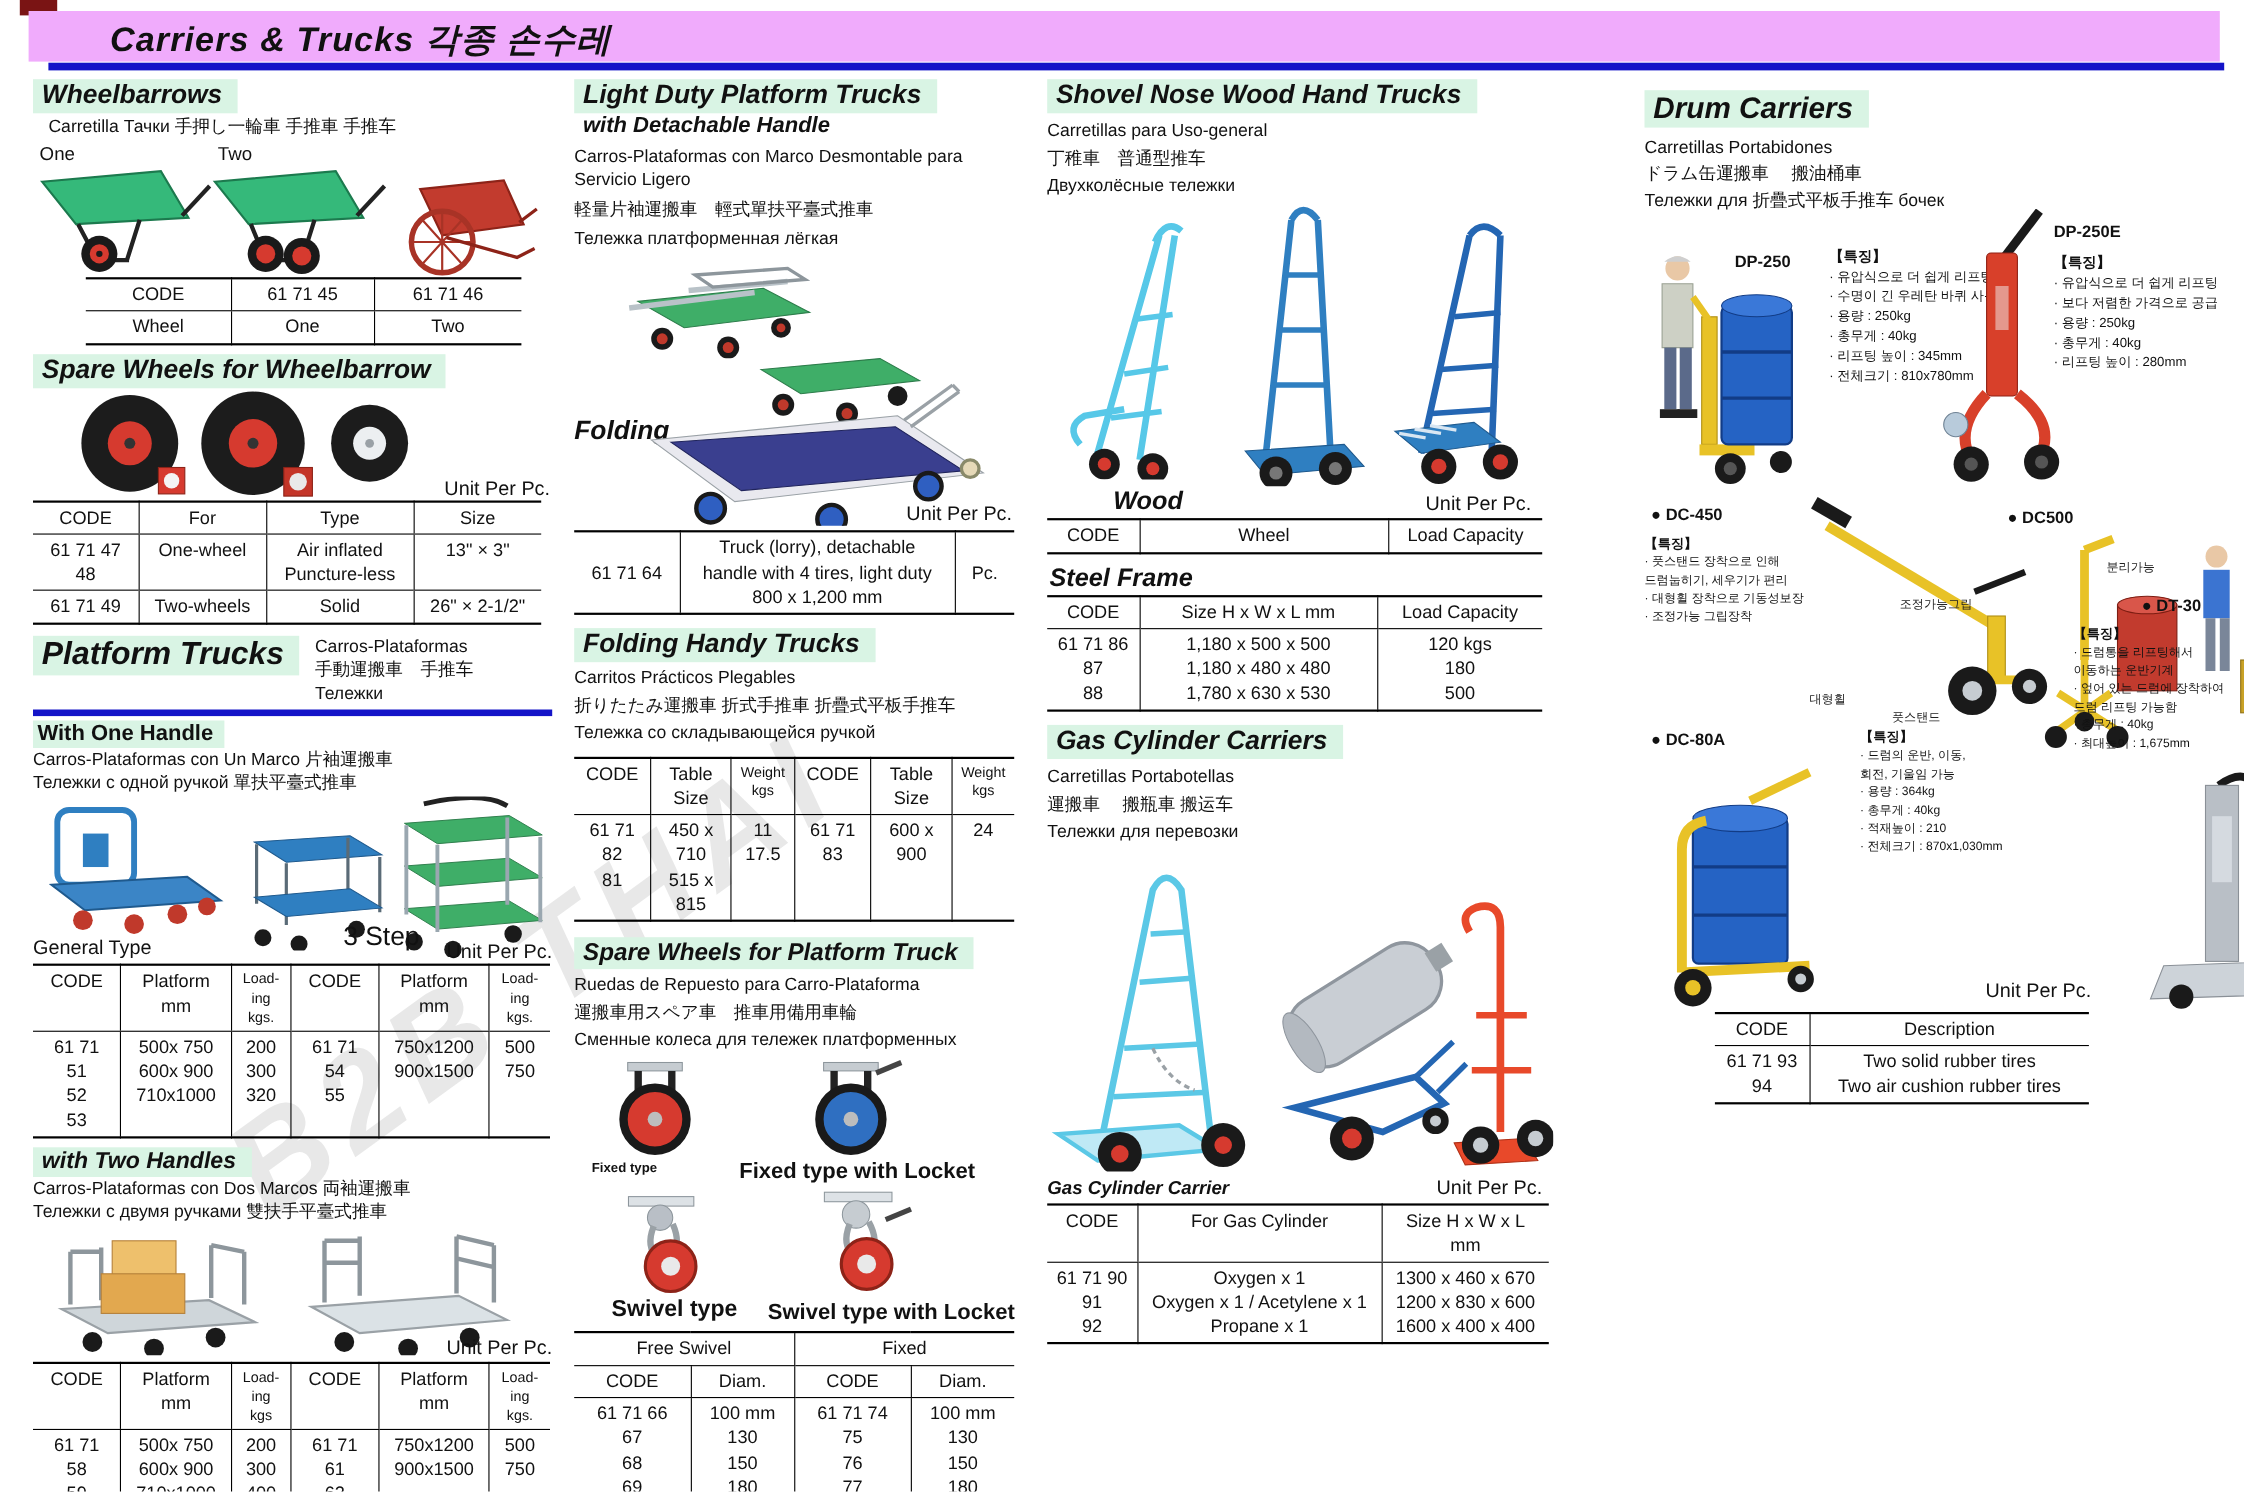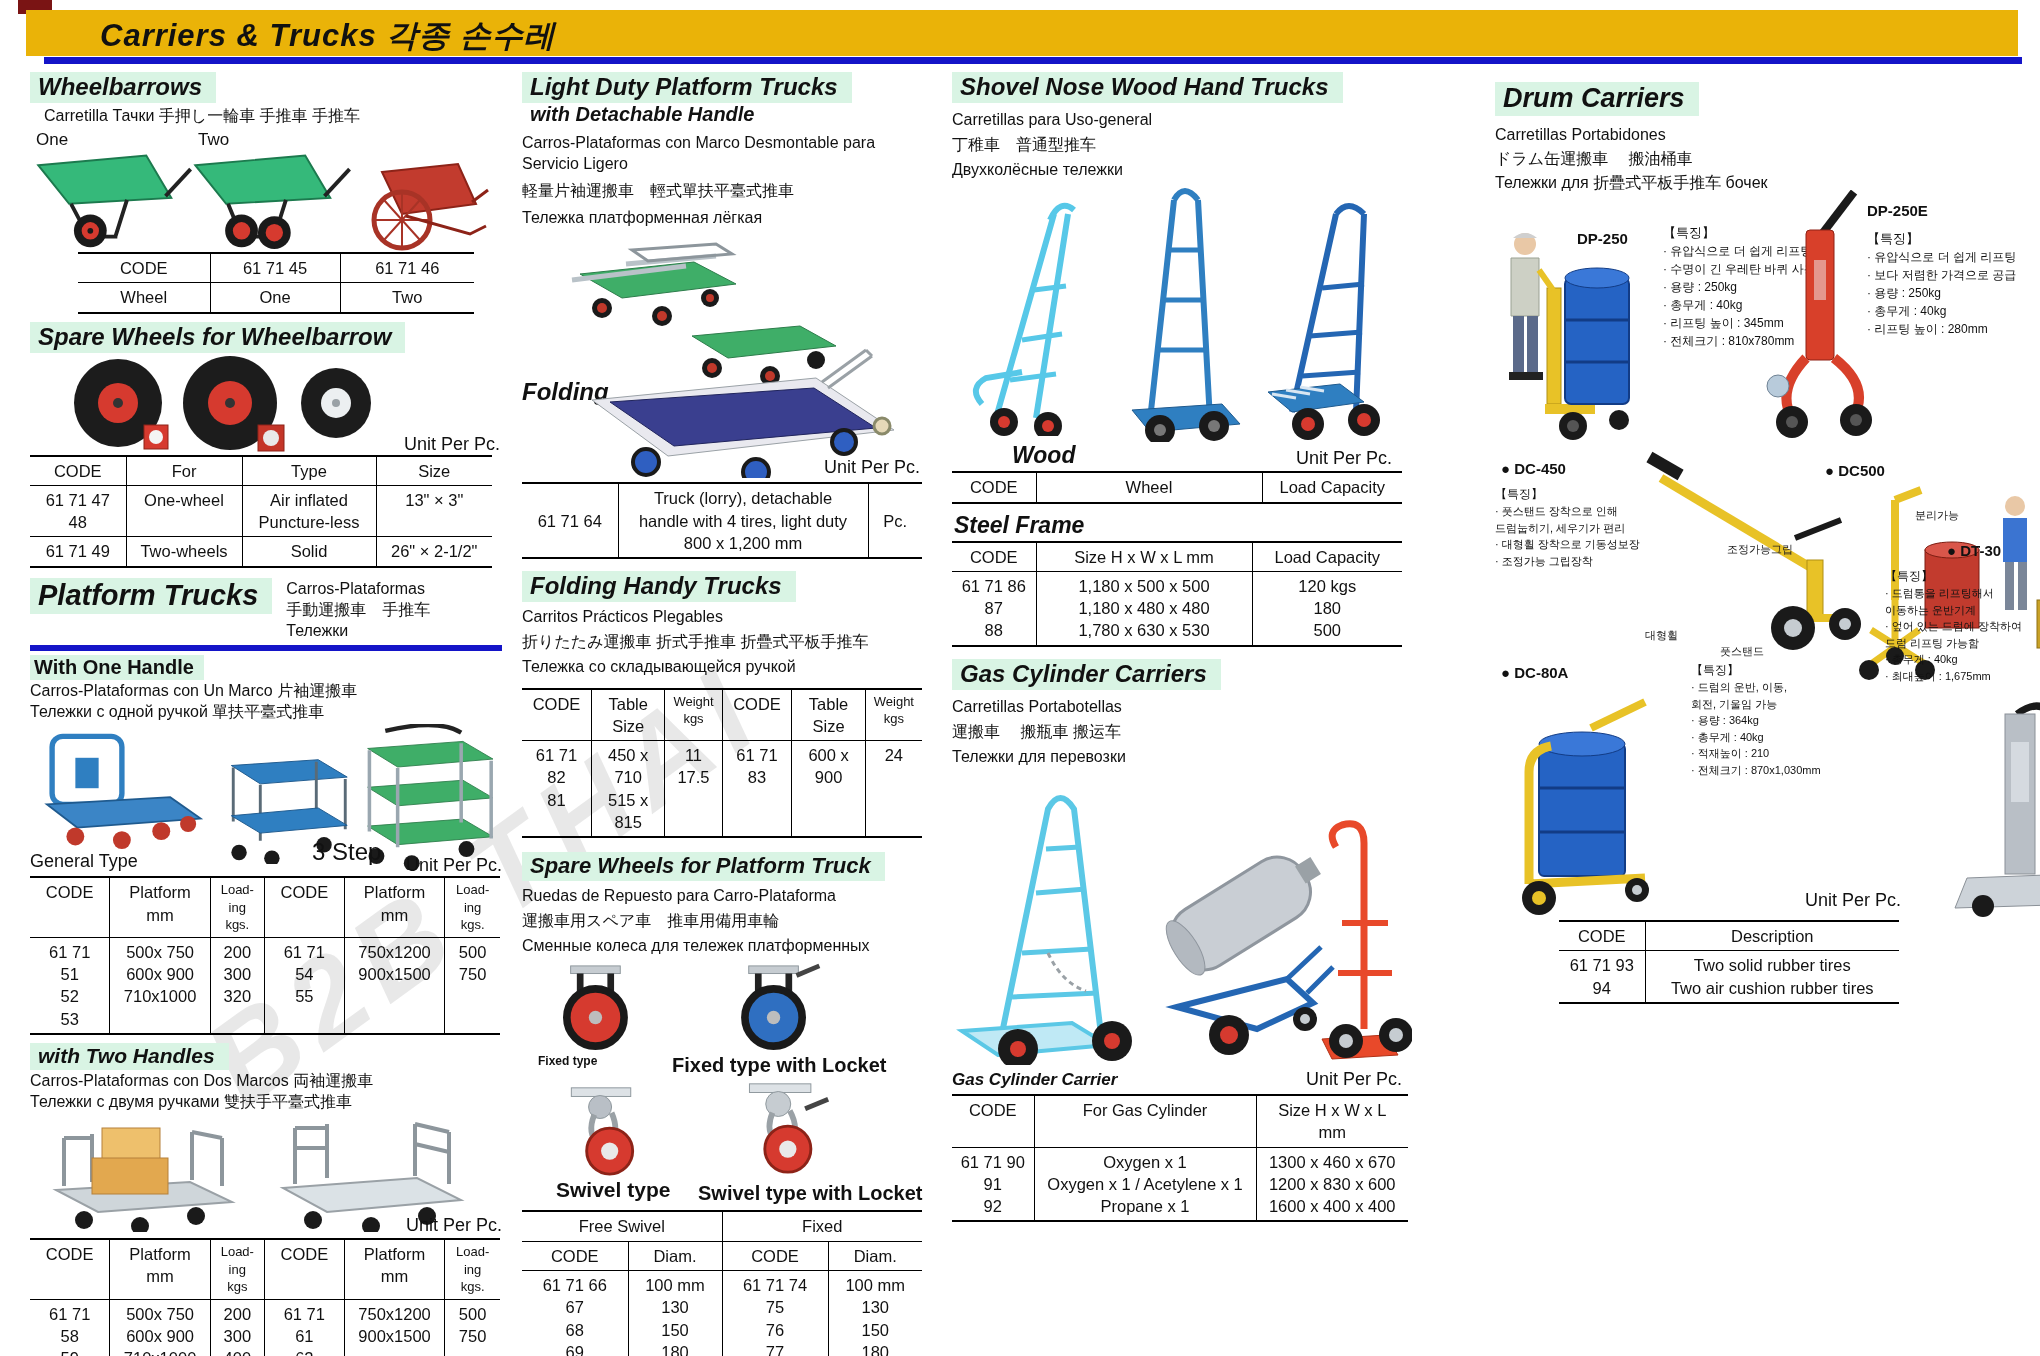--- a/index.html
+++ b/index.html
@@ -1,19 +1,19 @@
 <!DOCTYPE html>
 <html><head>
 <meta charset="utf-8">
 <style>
 *{margin:0;padding:0;box-sizing:border-box}
 body{font-family:"Liberation Sans",sans-serif;background:#fff;color:#111}
 .page{position:relative;width:2040px;height:1356px;background:#fff;overflow:hidden}
 .corner{position:absolute;left:18px;top:0;width:34px;height:14px;background:#7a1414}
-.hdr{position:absolute;left:26px;top:10px;width:1992px;height:46px;background:#eab308}
+.hdr{position:absolute;left:26px;top:10px;width:1992px;height:46px;background:#f0abfc}
 .hdr .t{font-size:31px;font-weight:bold;font-style:italic;padding:5px 0 0 74px;letter-spacing:1px}
 .hdr-line{position:absolute;left:44px;top:57px;width:1978px;height:7px;background:#1414c8}
 .col{position:absolute;top:72px}
 #c1{left:30px;width:472px}
 #c2{left:522px;width:402px}
 #c3{left:952px;width:458px}
 #c4{left:1495px;width:616px;height:1280px}
 .sec-h{display:inline-block;background:#d9f4e4;font-weight:bold;font-style:italic;font-size:24px;padding:1px 14px 2px 8px}
 .sec-h.up{font-style:normal;font-size:20px;padding:1px 10px 1px 4px}
 .sub{font-size:16px;line-height:1.32}
@@ -25,21 +25,21 @@
 .cat tr.hb th,.cat tr.hb td{border-bottom:1.5px solid #000}
 .cat tr.tb td,.cat tr.tb th{border-top:1.5px solid #000}
 .code{font-weight:bold}
 .ra{text-align:right}.la{text-align:left}
 .sm{font-size:13px;line-height:1.15}
 .b{font-weight:bold}.i{font-style:italic}
 .lbl{font-size:17px}
 .imgrow{position:relative}
 .abs{position:absolute}
 .feat{font-size:12px;line-height:1.5;white-space:pre-line}
-.feat-t{font-size:13px;font-weight:normal}
+.feat-t{font-size:13px;font-weight:bold}
 .model{font-size:15px;font-weight:bold}
 .ann{font-size:11px;color:#222}
 .wm{position:absolute;left:180px;top:1020px;font-size:120px;font-weight:bold;font-style:italic;color:rgba(150,150,150,.22);transform:rotate(-36deg);transform-origin:left top;pointer-events:none;letter-spacing:12px}
 svg{display:block}
 </style>
 </head>
 <body>
 
 <div class="page">
   <div class="corner"></div>

